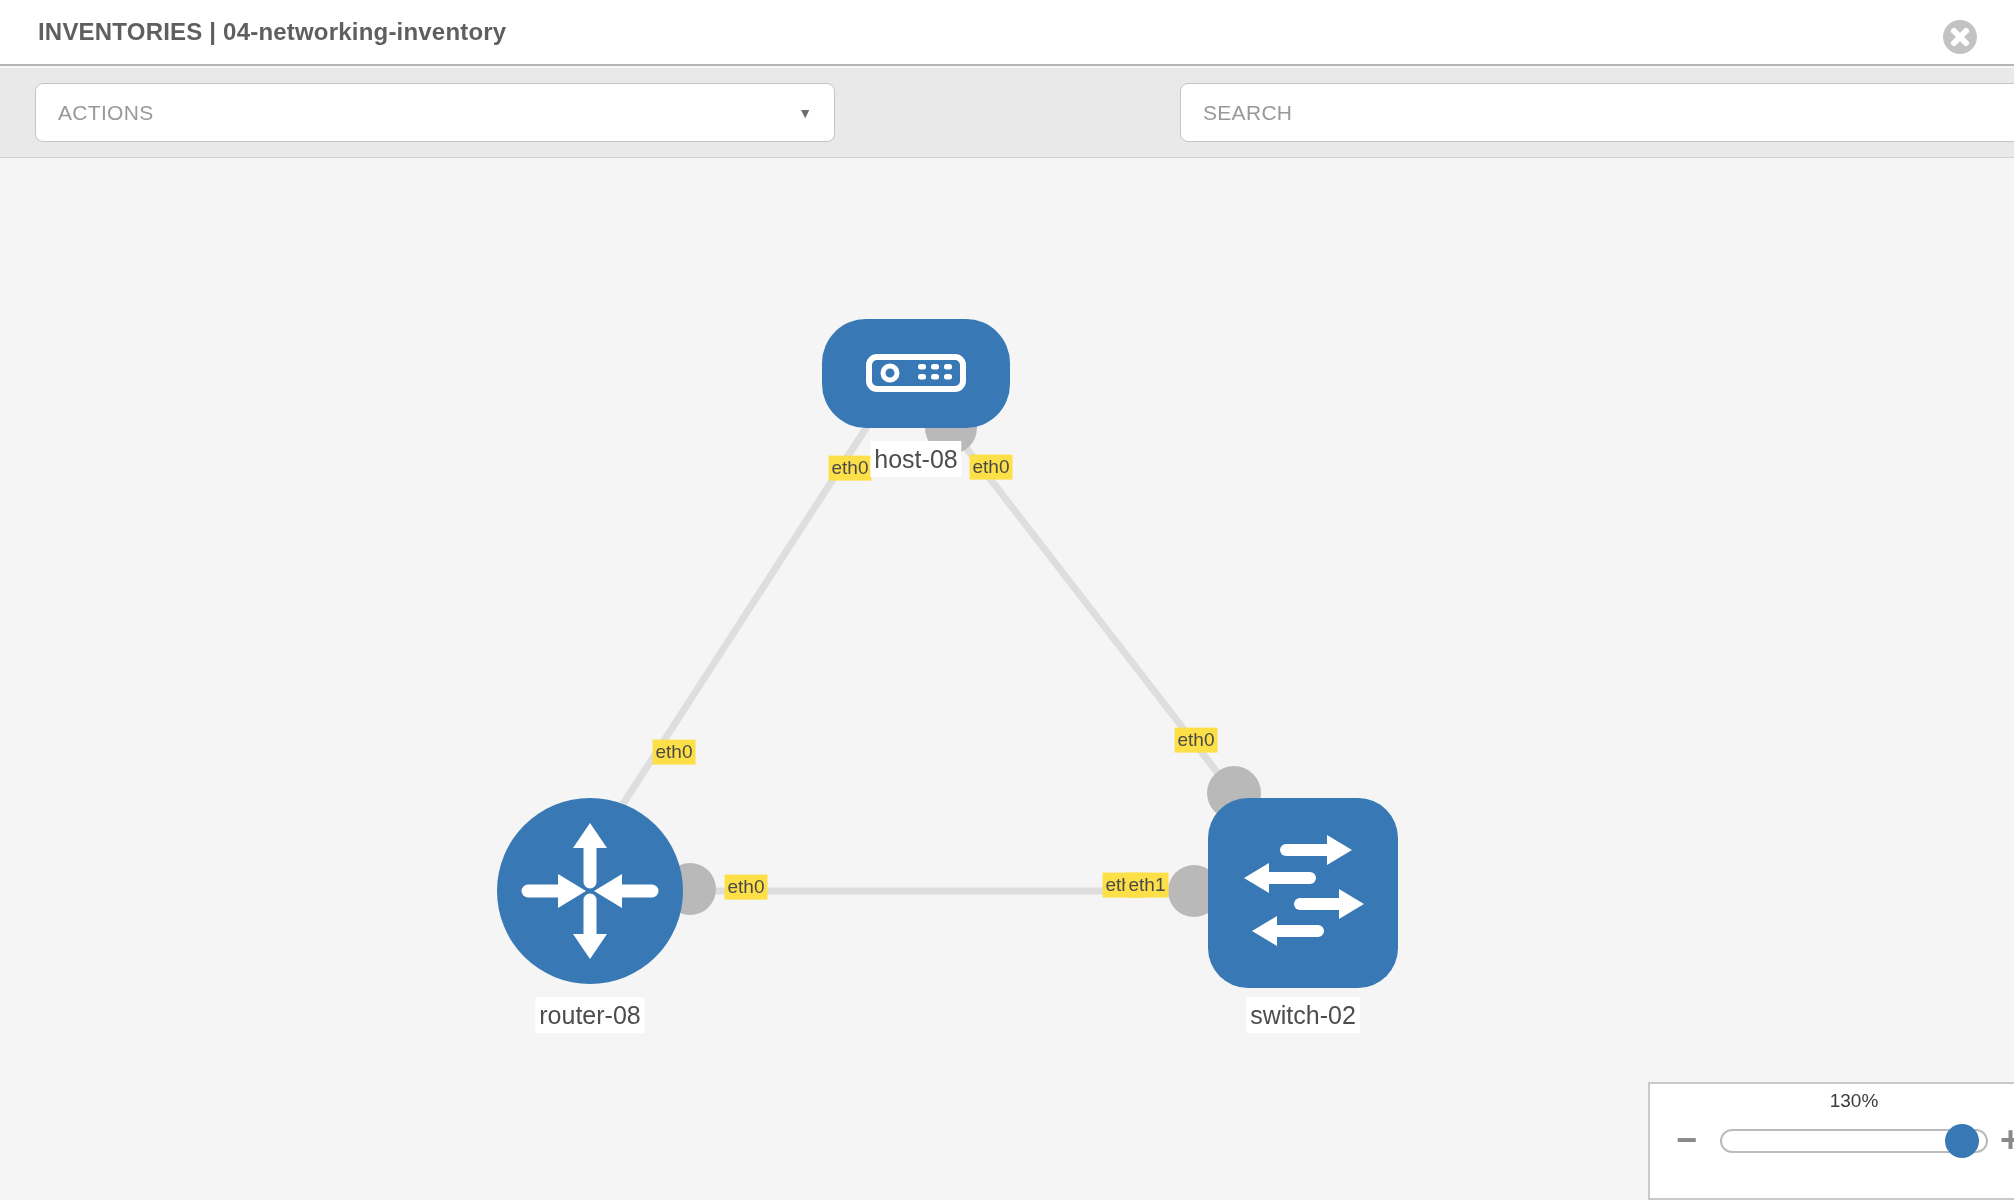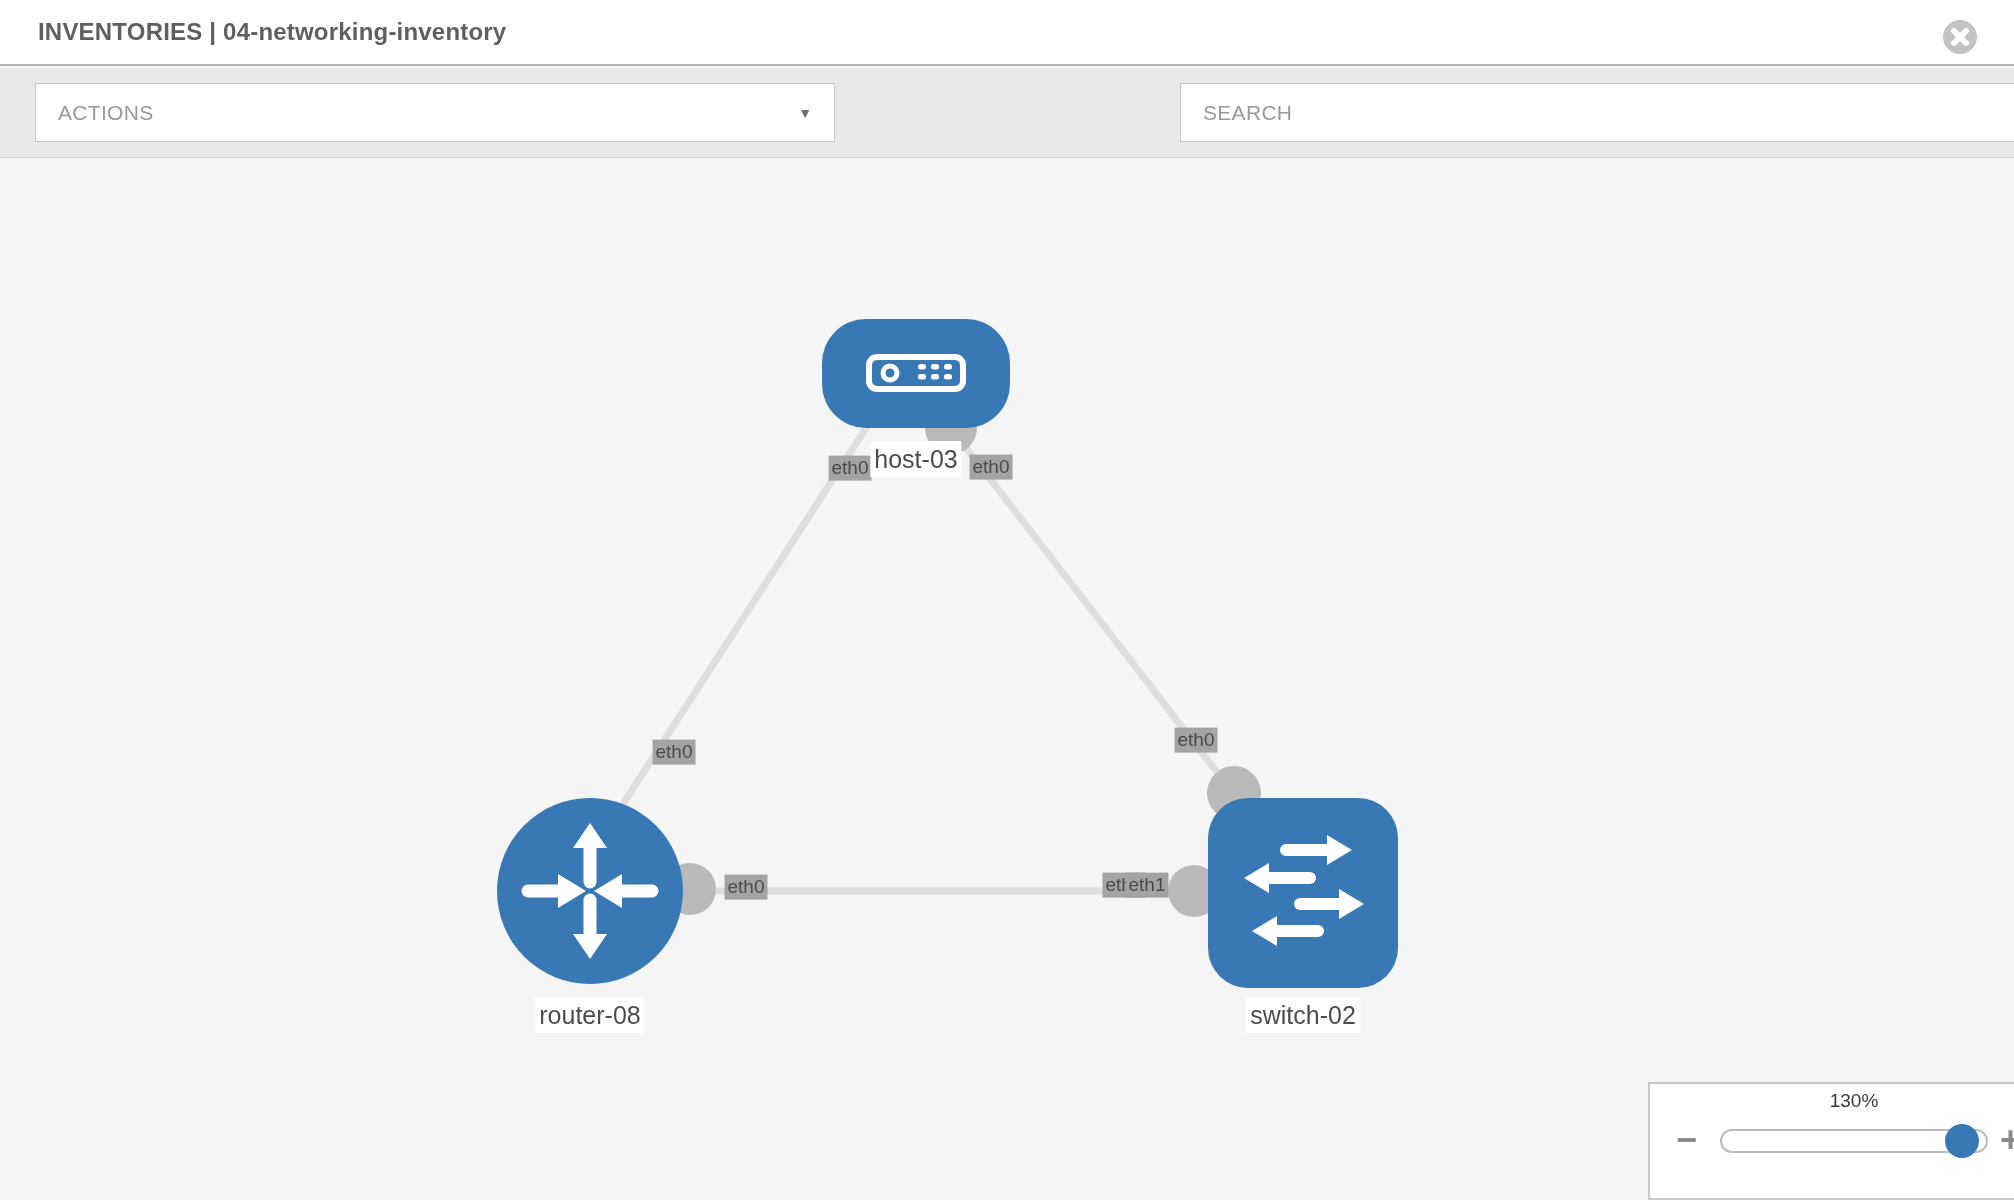--- a/index.html
+++ b/index.html
@@ -9,36 +9,36 @@
   
   .header { position:absolute; left:0; top:0; width:2014px; height:66px; background:#ffffff;
             border-bottom:2px solid #b5b5b5; }
   .page-title { position:absolute; left:38px; top:18px; font-size:24px; font-weight:bold; color:#5f5f5f; letter-spacing:0.2px; }
   .close-btn { position:absolute; left:1942px; top:19px; width:36px; height:36px; border:none; background:transparent; cursor:pointer; padding:0; }
 
   
   .toolbar { position:absolute; left:0; top:68px; width:2014px; height:90px; background:#e9e9e9;
              border-bottom:1px solid #d2d2d2; }
   .dropdown { position:absolute; top:15px; height:59px; background:#ffffff; border:1px solid #c5c5c5;
-              border-radius:0; display:flex; align-items:center; justify-content:space-between;
+              border-radius:8px; display:flex; align-items:center; justify-content:space-between;
               padding:0 22px; cursor:pointer; }
   .dropdown .dd-label { font-size:21px; color:#999999; letter-spacing:0.3px; }
   .dropdown .dd-caret { font-size:14px; color:#6e6e6e; }
   .dd-actions { left:35px; width:800px; }
   .dd-search  { left:1180px; width:879px; }
   .tool-btn { position:absolute; top:94px; width:40px; height:40px; border:none; background:transparent; cursor:pointer; padding:0; }
   .tool-btn svg { display:block; }
 
   
   .canvas { position:absolute; left:0; top:159px; width:2014px; height:1041px; background:#f5f5f5; }
   .canvas svg { position:absolute; left:0; top:0; }
 
   .node-label { position:absolute; transform:translate(-50%,-50%); background:#ffffff; color:#4d4d4d;
                 font-size:25px; padding:3px 4px; line-height:1.2; white-space:nowrap; }
-  .if-label { position:absolute; transform:translate(-50%,-50%); background:#a3a3a3; color:#4a4a4a;
+  .if-label { position:absolute; transform:translate(-50%,-50%); background:#fde047; color:#4a4a4a;
               font-size:19px; padding:1px 3px; line-height:1.2; white-space:nowrap; }
 
   
   .zoom-panel { position:absolute; left:1648px; top:1082px; width:452px; height:118px; background:#ffffff;
                 border:2px solid #c9c9c9; }
   .zoom-level { position:absolute; left:70px; top:6px; width:268px; text-align:center; font-size:19px; color:#3b3b3b; }
   .zoom-out, .zoom-in { position:absolute; border:none; background:transparent; color:#8a8a8a;
                         font-size:36px; font-weight:bold; line-height:1; cursor:pointer; padding:0; }
   .zoom-out { left:26px; top:38px; }
   .zoom-in  { left:350px; top:38px; }
@@ -146,21 +146,21 @@
   </svg>
 
   <div class="if-label" style="left:850px; top:309px;">eth0</div>
   <div class="if-label" style="left:991px; top:308px;">eth0</div>
   <div class="if-label" style="left:674px; top:593px;">eth0</div>
   <div class="if-label" style="left:1196px; top:581px;">eth0</div>
   <div class="if-label" style="left:746px; top:728px;">eth0</div>
   <div class="if-label" style="left:1124px; top:726px;">eth1</div>
   <div class="if-label" style="left:1147px; top:726px;">eth1</div>
 
-  <div class="node-label" style="left:916px; top:300px;">host-03</div>
+  <div class="node-label" style="left:916px; top:300px;">host-08</div>
   <div class="node-label" style="left:590px; top:856px;">router-08</div>
   <div class="node-label" style="left:1303px; top:856px;">switch-02</div>
 </div>
 
 <div class="zoom-panel">
   <div class="zoom-level">130%</div>
   <button class="zoom-out">−</button>
   <div class="slider-track">
     <div class="slider-thumb"></div>
   </div>

